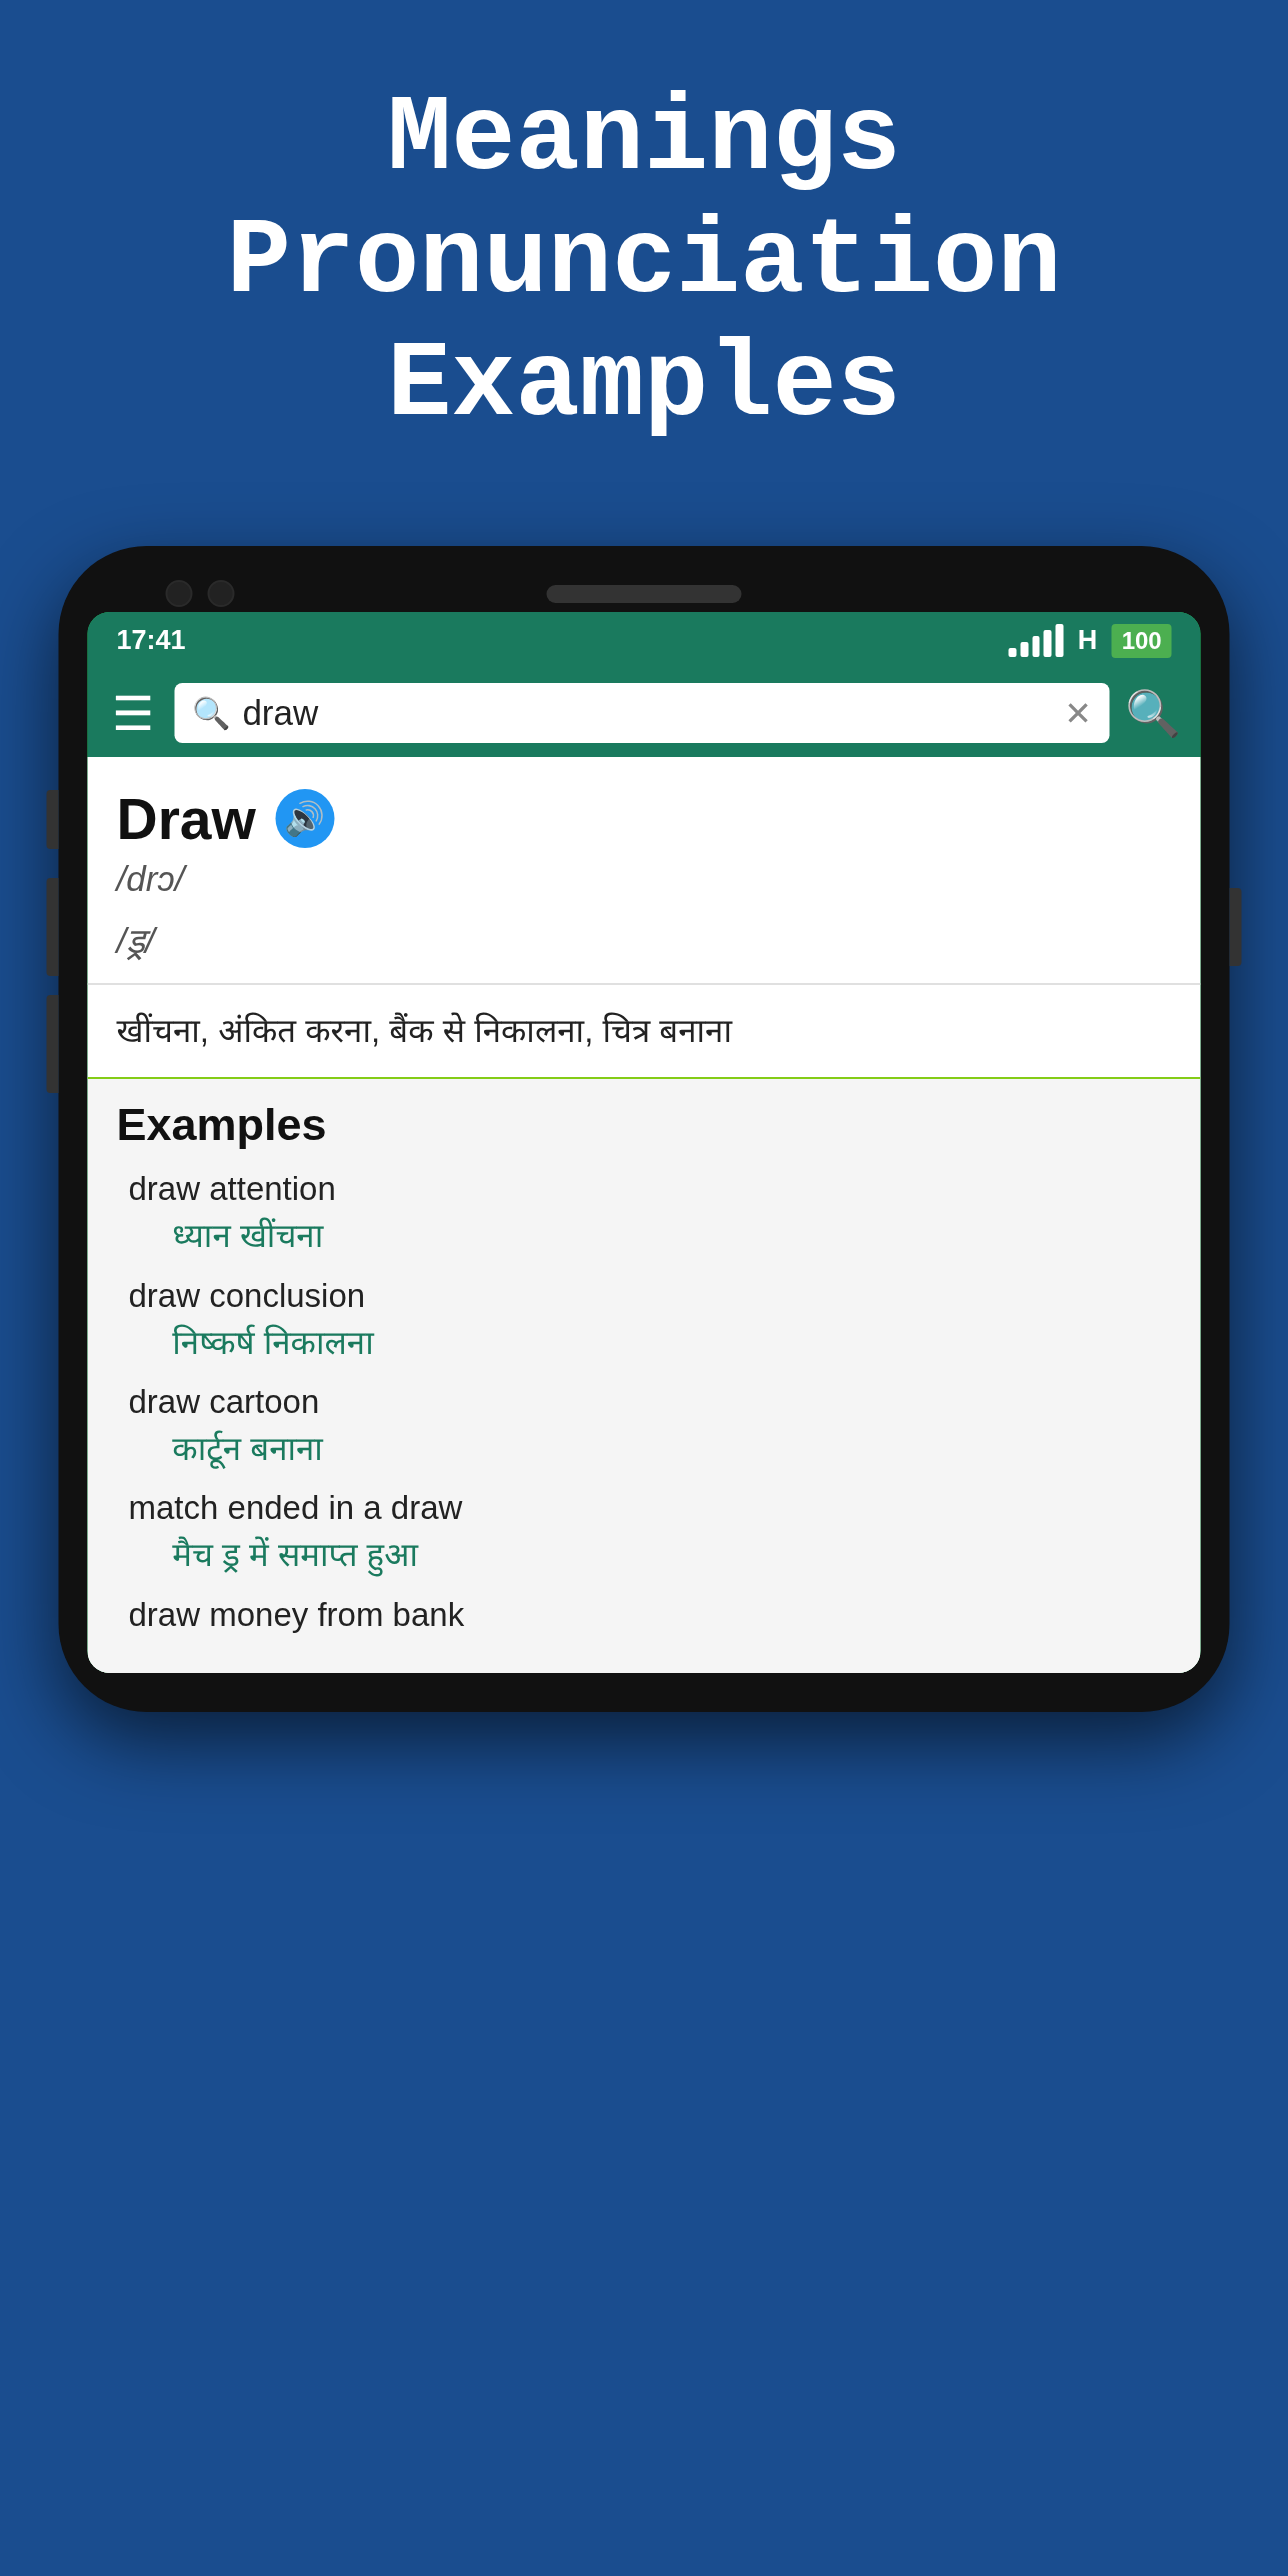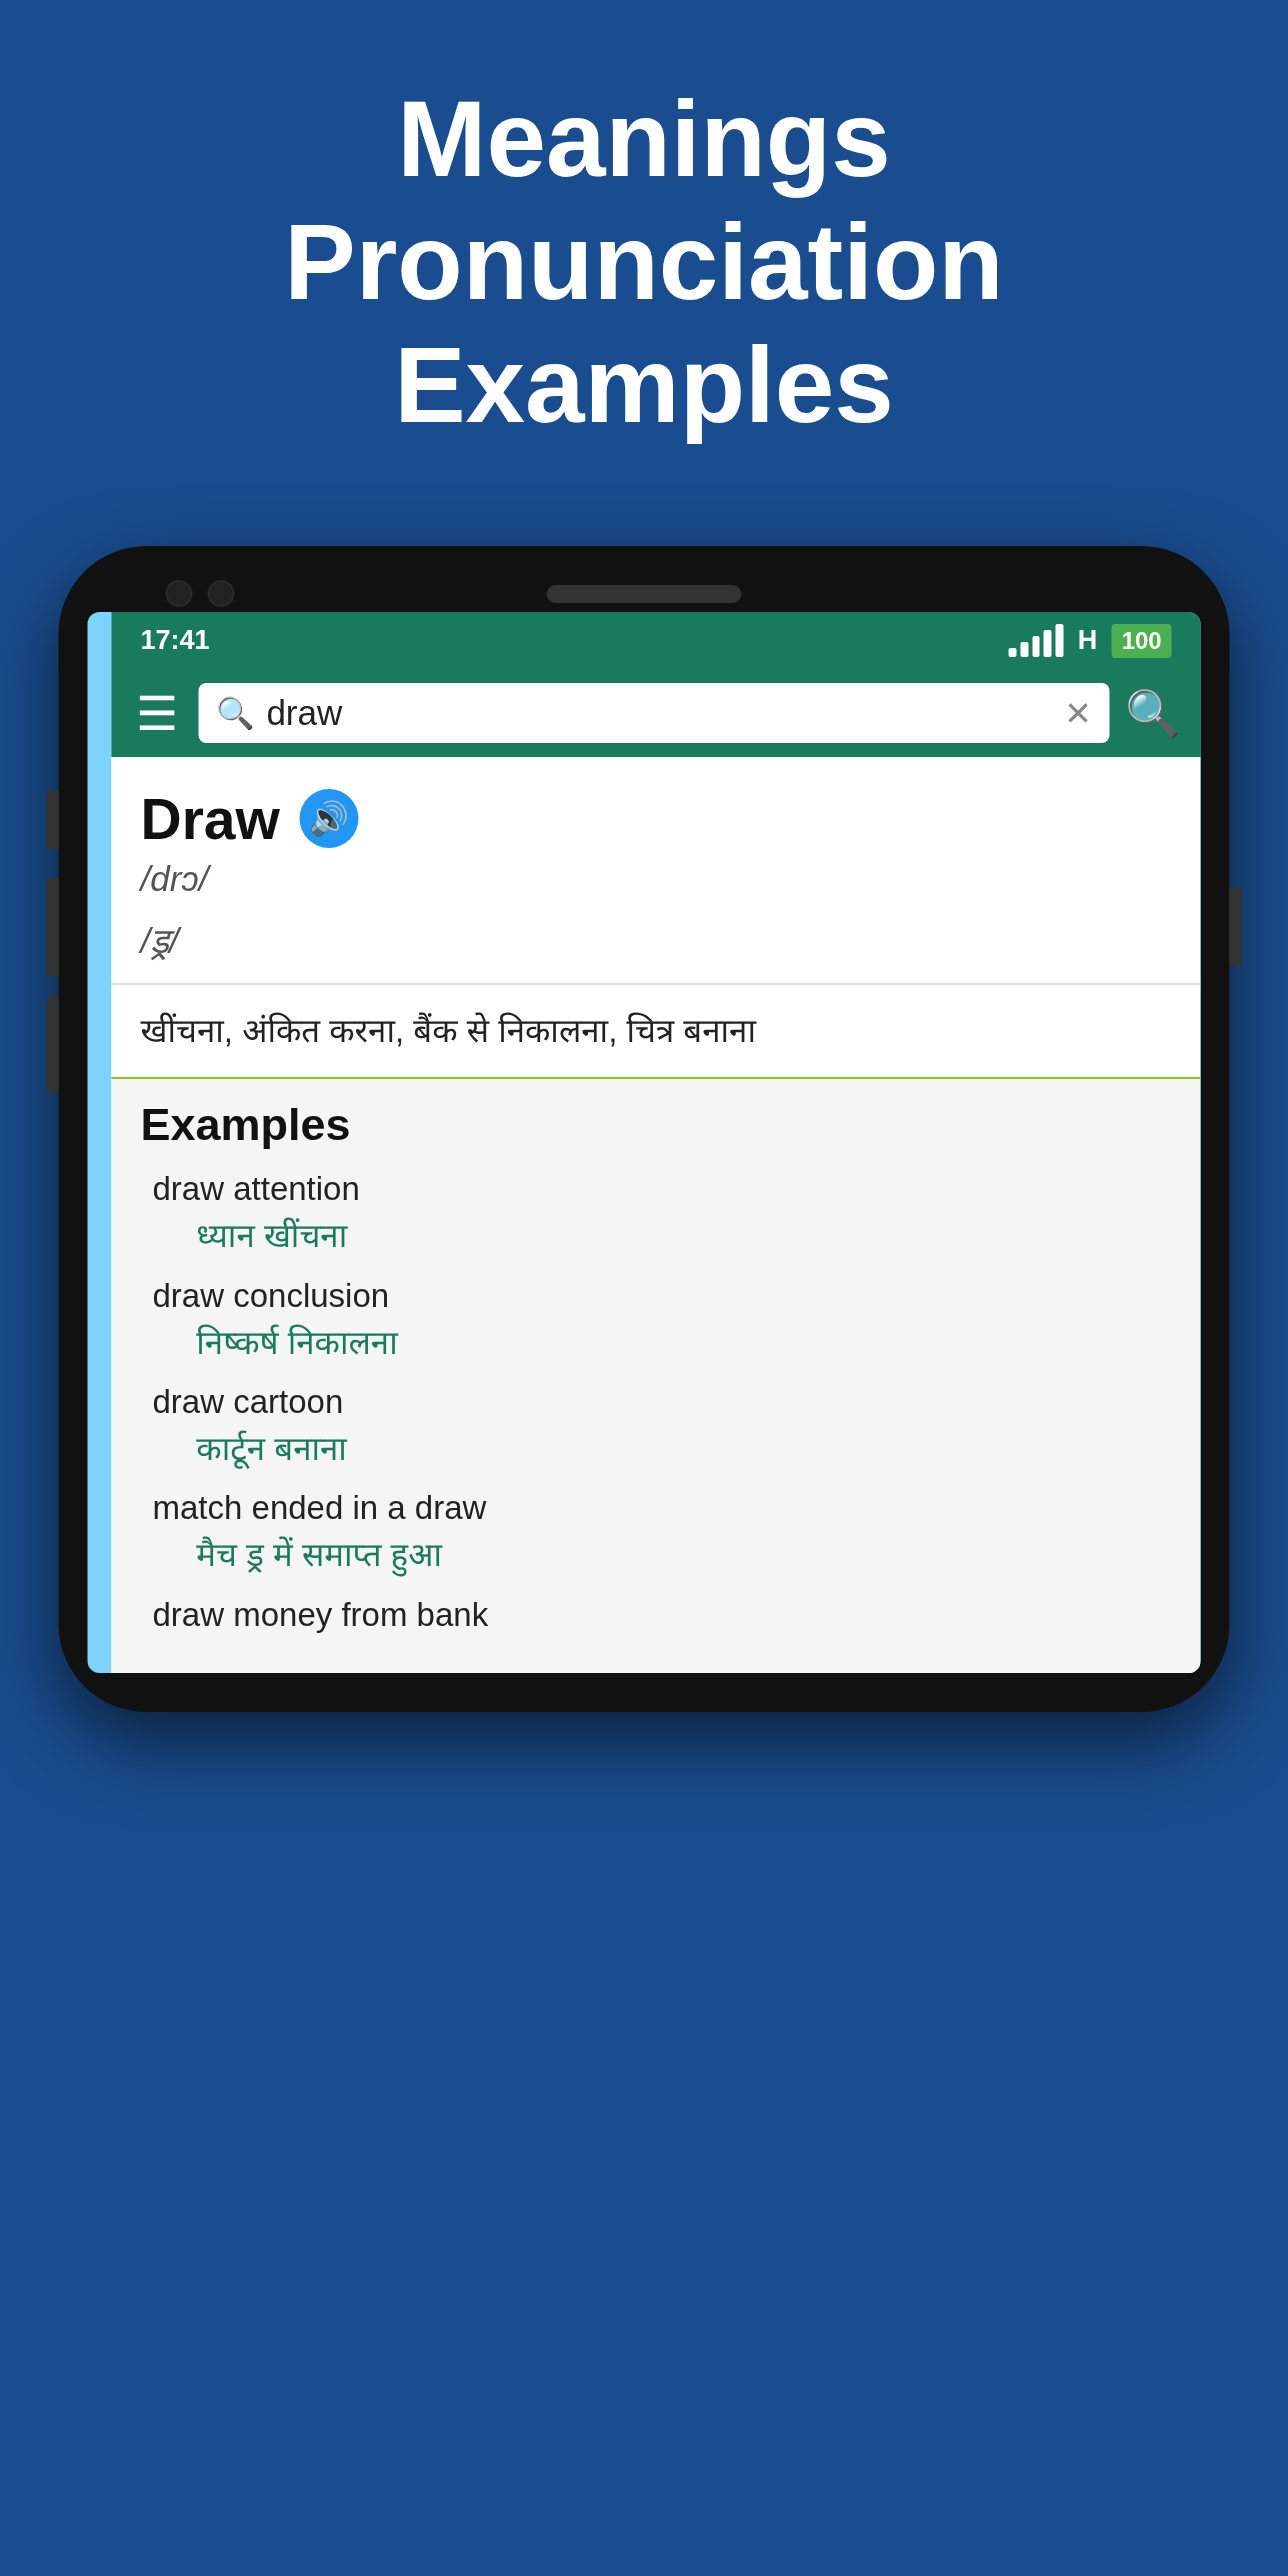--- a/index.html
+++ b/index.html
@@ -18,20 +18,21 @@
       padding: 78px 39px 59px;
       text-align: center;
       background-color: #1a4d8f;
     }
 
     .hero-title {
       color: #ffffff;
       font-size: 107px;
       font-weight: 900;
       line-height: 1.15;
+      font-family: Liberation Mono, monospace;
     }
 
     
     .phone-wrapper {
       position: absolute;
       top: 546px;
       left: 50%;
       transform: translateX(-50%);
       width: 1171px;
     }
@@ -70,25 +71,24 @@
     .phone-camera {
       width: 27px;
       height: 27px;
       background: #222;
       border-radius: 50%;
       border: 2.9px solid #2a2a2a;
     }
 
     
     .phone-screen {
-      background: #7dd3fc;
-      border-radius: 12px;
+      background: #22c55e;
+      border-radius: 22px;
       overflow: hidden;
       width: 100%;
-      padding-left: 24px;
     }
 
     
     .status-bar {
       background: #1a7a5e;
       display: flex;
       justify-content: space-between;
       align-items: center;
       padding: 11.7px 29px;
       color: white;

